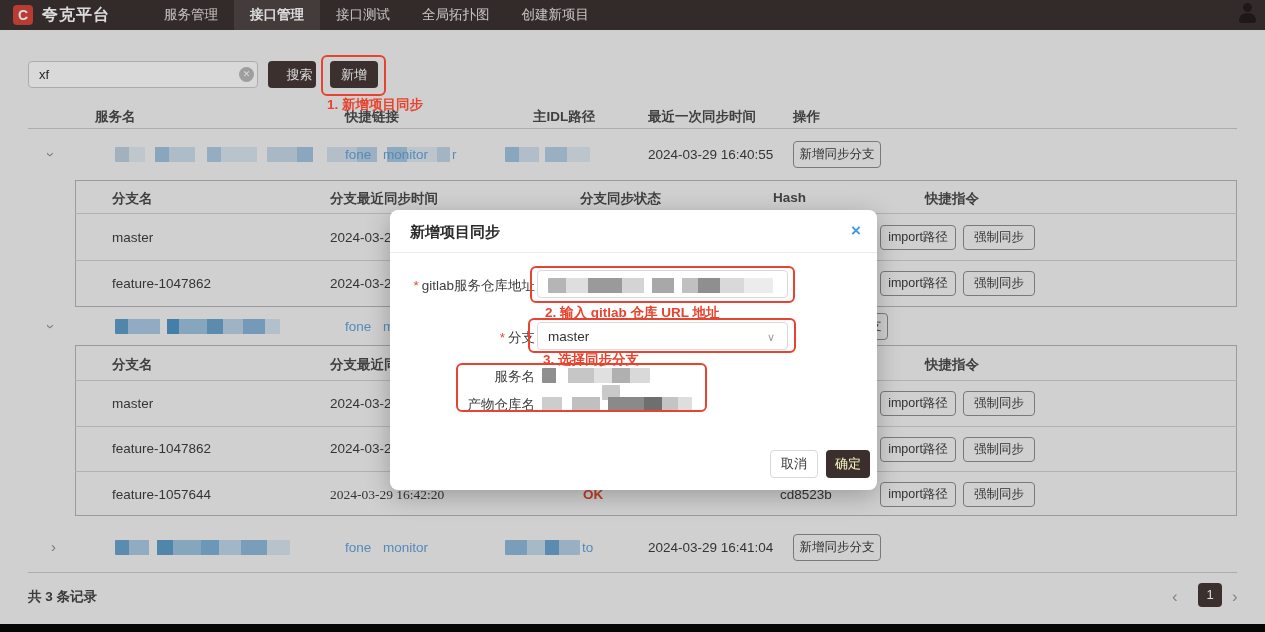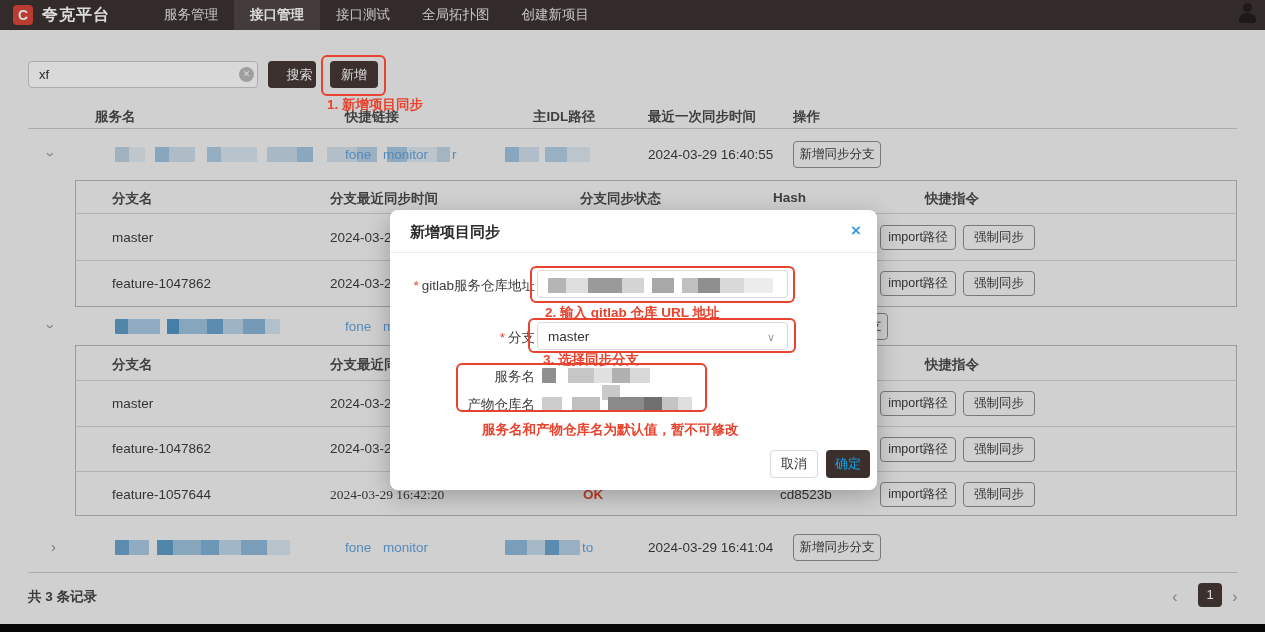--- a/index.html
+++ b/index.html
@@ -193,29 +193,28 @@
     <div class="flabel" style="left:88px; top:158px; width:57px;">服务名</div>
     <div class="mz" style="left:152px; top:158px; width:108px;
       background:linear-gradient(90deg,#8f8f8f 0 14px,transparent 14px 26px,#c6c6c6 26px 52px,#e0e0e0 52px 70px,#b0b0b0 70px 88px,#d9d9d9 88px 108px);"></div>
     <div class="mz" style="left:212px; top:175px; width:18px; background:#c9c9c9;"></div>
 
     <div class="flabel" style="left:62px; top:186px; width:83px;">产物仓库名</div>
     <div class="mz" style="left:152px; top:187px; width:150px;
       background:linear-gradient(90deg,#cdcdcd 0 20px,transparent 20px 30px,#c0c0c0 30px 58px,transparent 58px 66px,#8a8a8a 66px 102px,#6f6f6f 102px 120px,#c4c4c4 120px 136px,#dedede 136px 150px);"></div>
 
     <button style="position:absolute; left:380px; top:240px; width:48px; height:28px; background:#fff; border:1px solid #d9d9d9; border-radius:4px; font-size:13px; font-family:inherit; color:#333; cursor:pointer;">取消</button>
-    <button style="position:absolute; left:436px; top:240px; width:44px; height:28px; background:#3a2f2d; border:none; border-radius:4px; font-size:13px; font-family:inherit; color:#0ea5e9; cursor:pointer;">确定</button>
+    <button style="position:absolute; left:436px; top:240px; width:44px; height:28px; background:#3a2f2d; border:none; border-radius:4px; font-size:13px; font-family:inherit; color:#fef9c3; cursor:pointer;">确定</button>
   </div>
 
   <div class="red-box" style="left:321px; top:55px; width:65px; height:41px;"></div>
   <div class="red-text" style="left:327px; top:96px;">1. 新增项目同步</div>
 
   <div class="red-box" style="left:530px; top:266px; width:265px; height:37px;"></div>
   <div class="red-text" style="left:545px; top:304px;">2. 输入 gitlab 仓库 URL 地址</div>
 
   <div class="red-box" style="left:528px; top:318px; width:268px; height:35px;"></div>
   <div class="red-text" style="left:543px; top:351px;">3. 选择同步分支</div>
 
   <div class="red-box" style="left:456px; top:363px; width:251px; height:49px;"></div>
-  <div class="red-text" style="left:482px; top:421px;">服务名和产物仓库名为默认值，暂不可修改</div>
 
   <div class="blackbar"></div>
 </div>
 
 </body></html>

